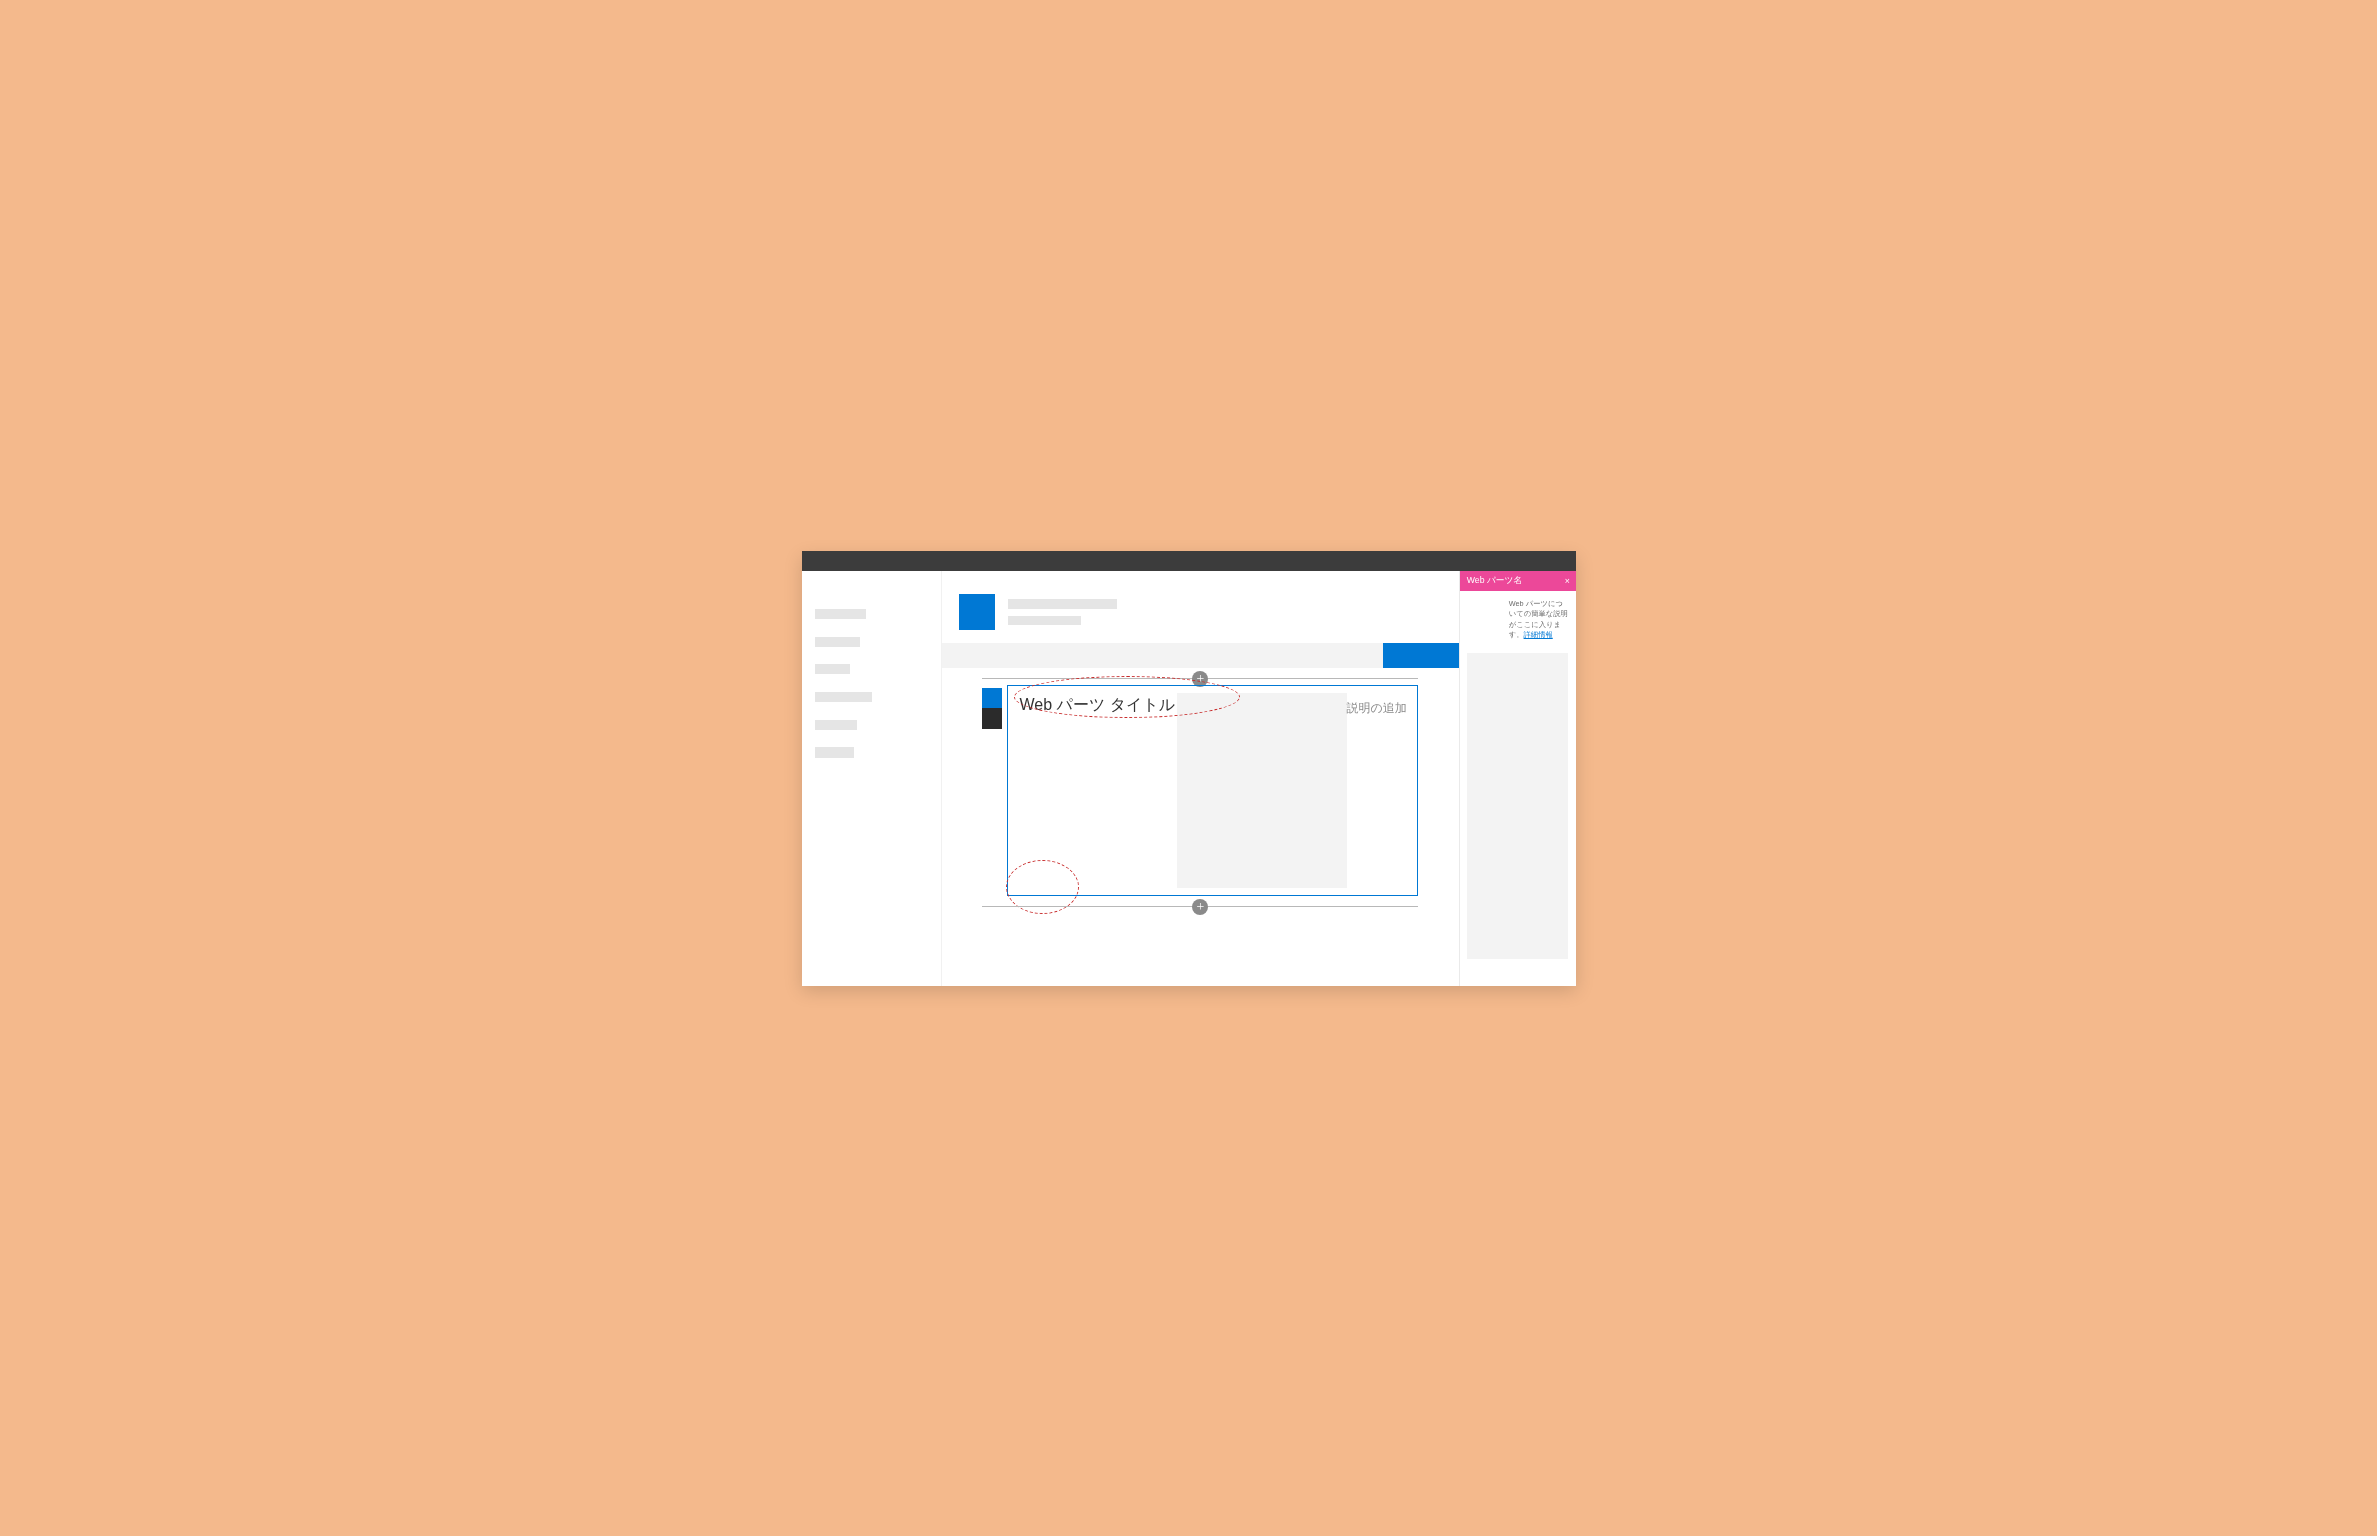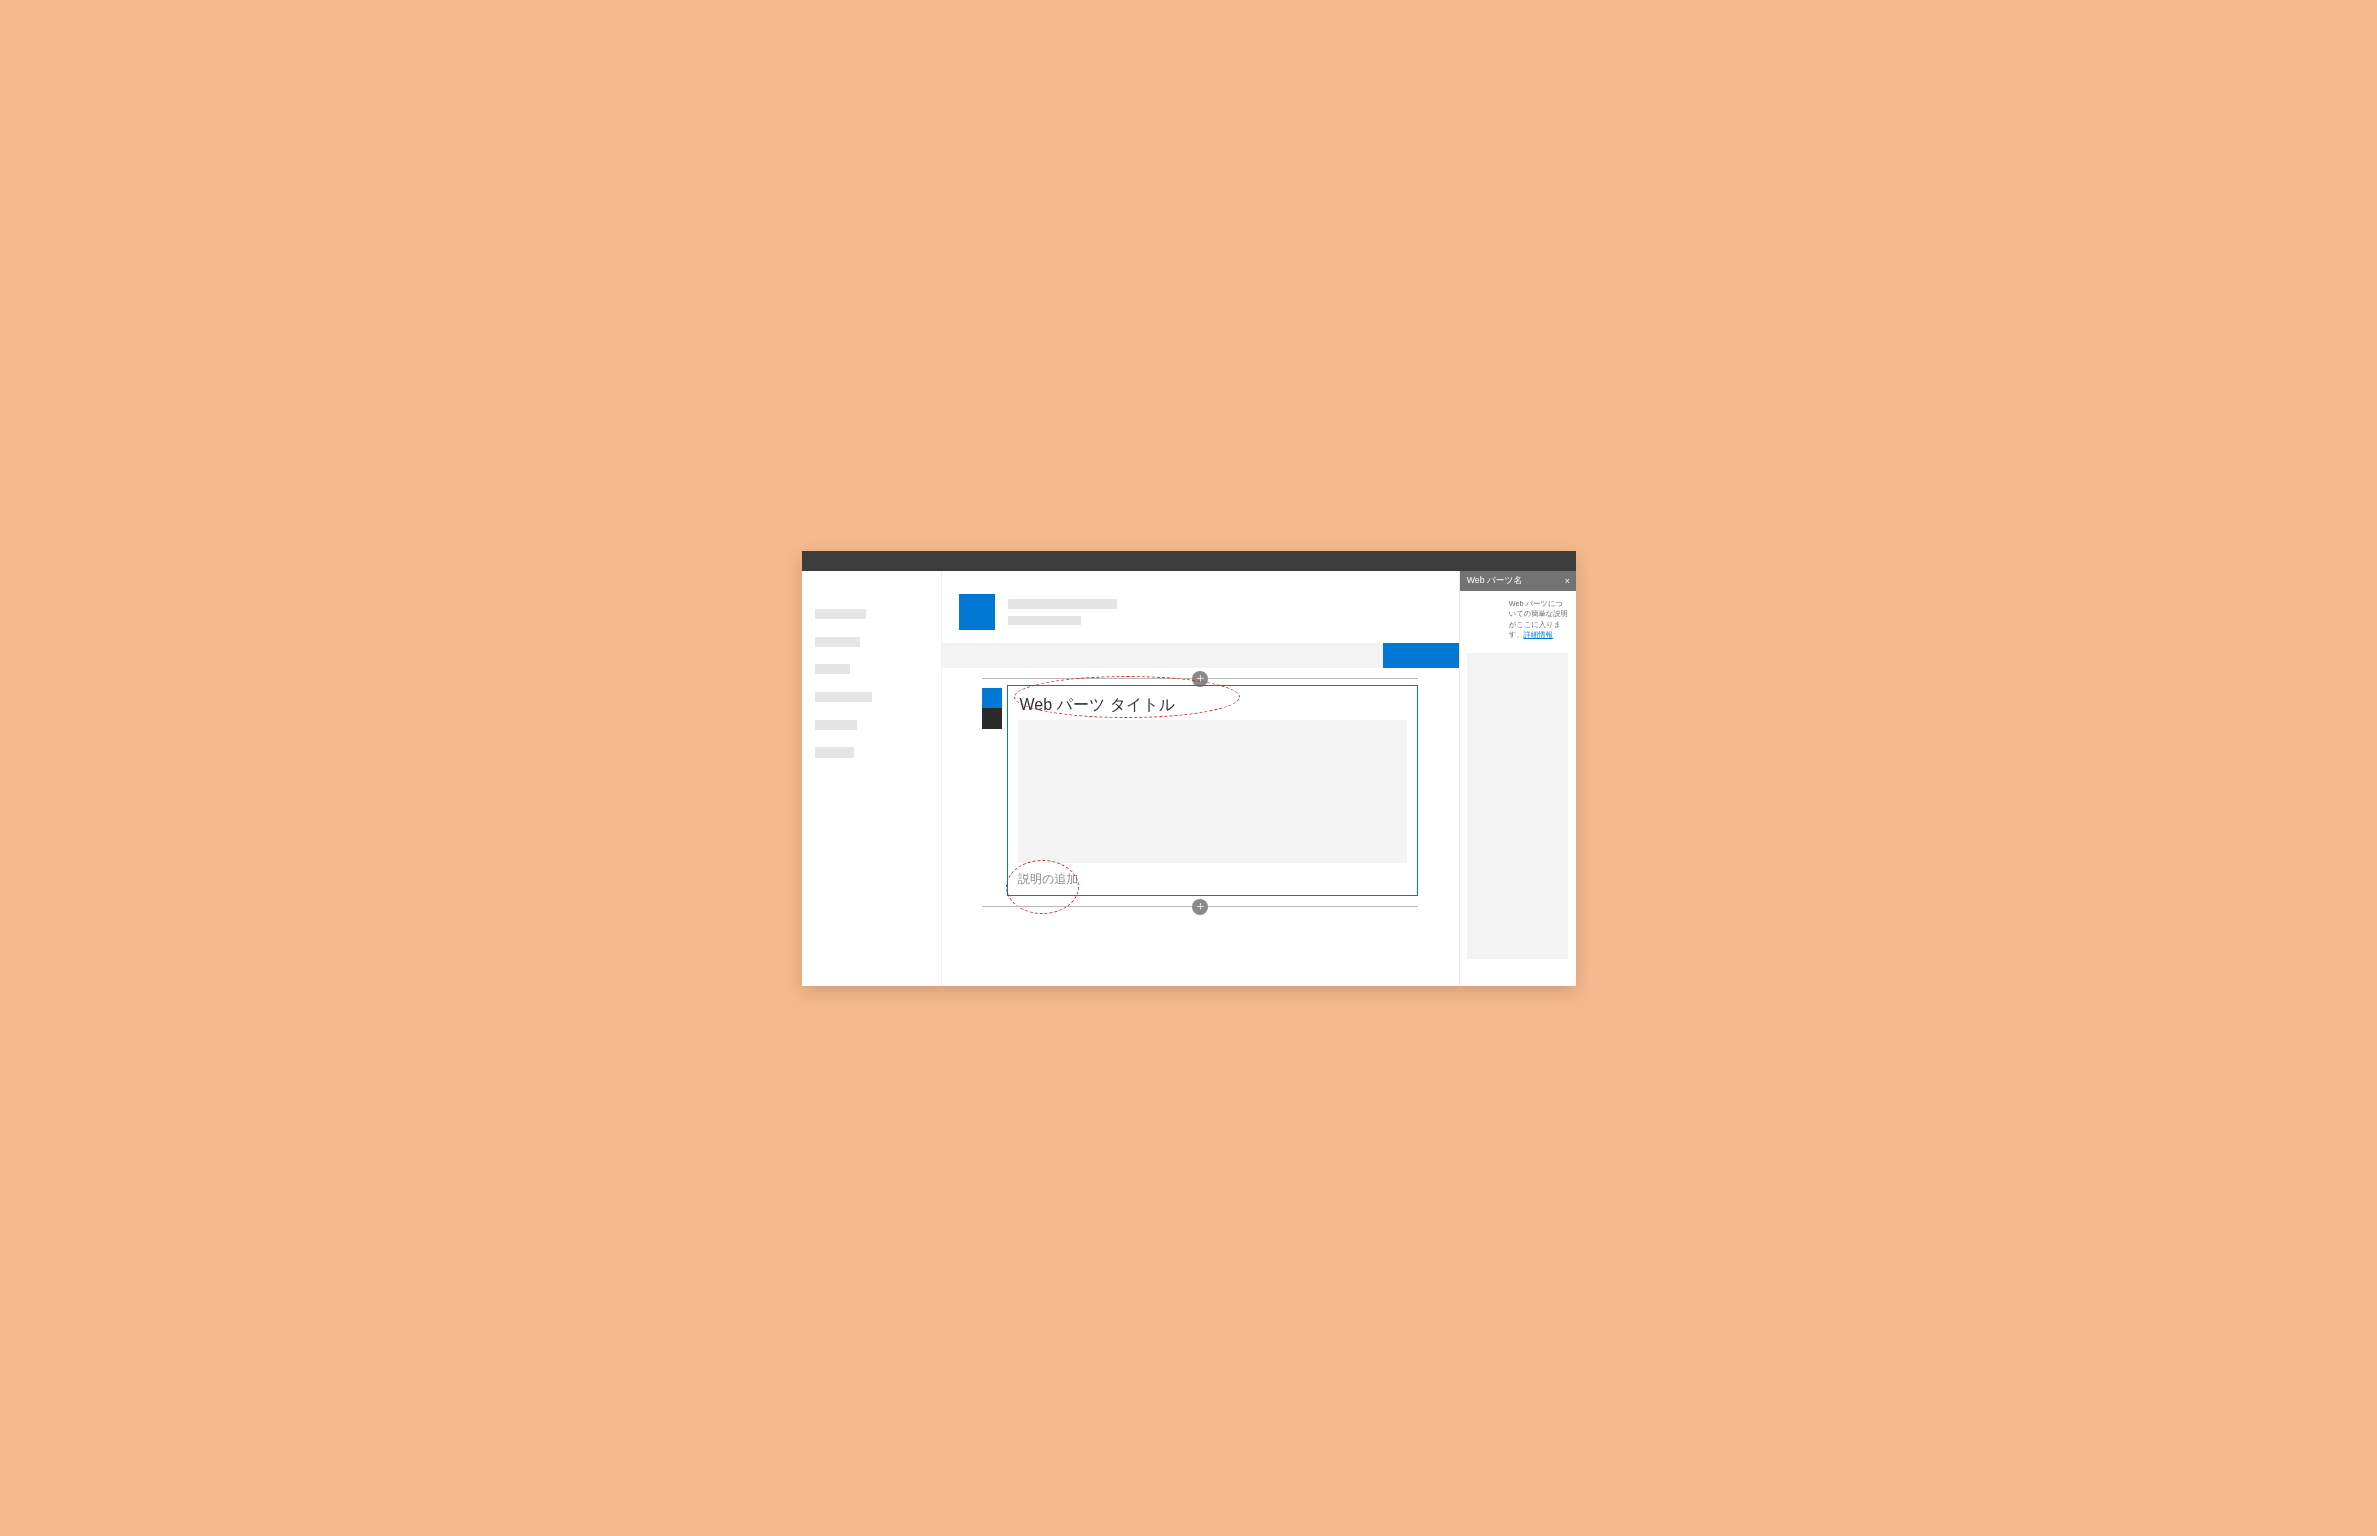--- a/index.html
+++ b/index.html
@@ -124,21 +124,21 @@
   }
   .tool-handles .h1 { width: 20.4px; height: 20.4px; background: #0078d4; }
   .tool-handles .h2 { width: 20.4px; height: 20.4px; background: #2b2b2b; }
   .webpart-box {
     flex: 1;
     border: 0.7px solid #0078d4;
     padding: 7.3px 10.2px 7.3px 10.2px;
     position: relative;
     min-height: 211px;
     display: flex;
-    flex-direction: column;
+    flex-direction: row;
   }
   .webpart-title {
     font-size: 16px;
     color: #333;
     font-weight: 400;
     padding: 1.5px 1.5px 4.4px 1.5px;
   }
   .webpart-content {
     flex: 1;
     background: #f3f3f3;
@@ -169,21 +169,21 @@
   
   .pane {
     width: 117px;
     background: #fff;
     border-left: 0.7px solid #eaeaea;
     display: flex;
     flex-direction: column;
   }
   .pane-header {
     height: 20.4px;
-    background: #737373;
+    background: #ec4899;
     color: #fff;
     display: flex;
     align-items: center;
     justify-content: space-between;
     padding: 0 5.8px 0 7.3px;
     font-size: 8.7px;
   }
   .pane-header .close {
     font-size: 8.7px;
     cursor: pointer;

